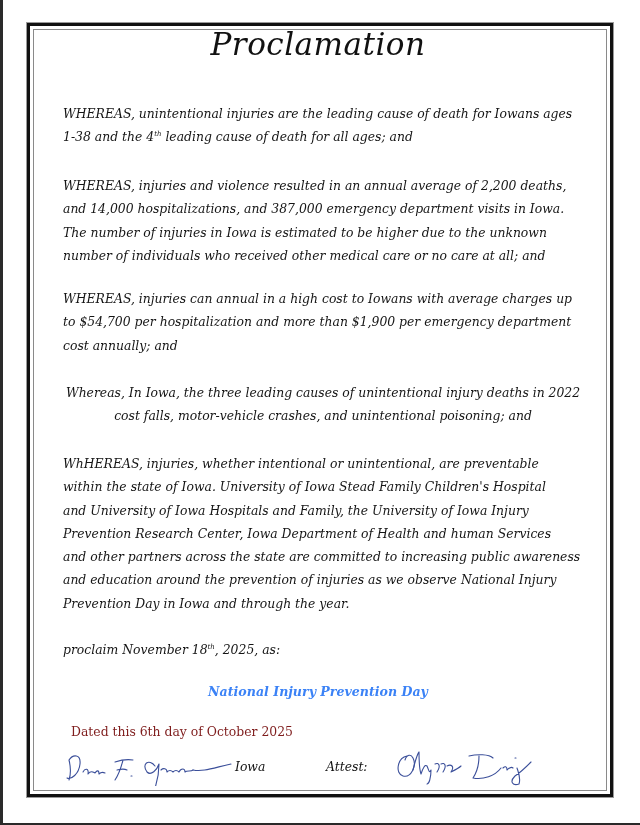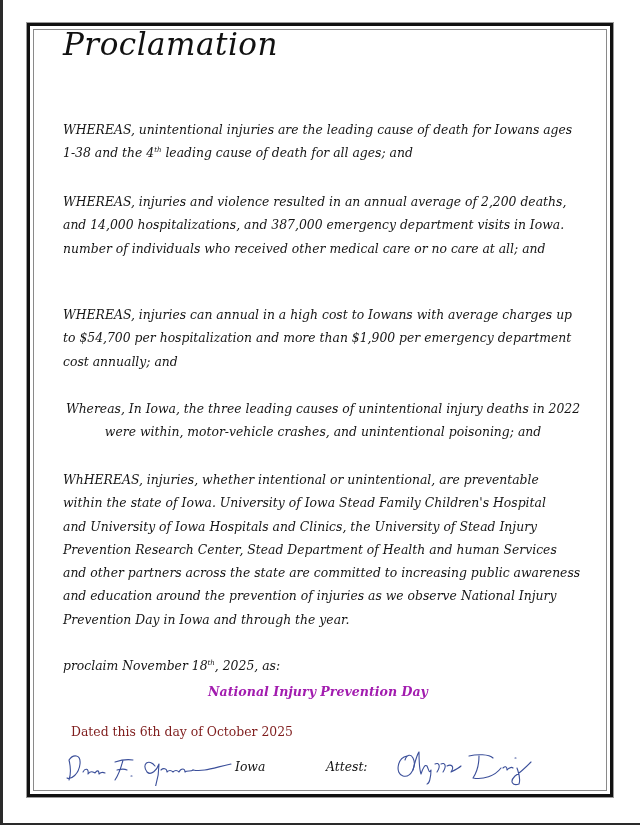--- a/index.html
+++ b/index.html
@@ -41,50 +41,50 @@
     }
     .content {
       position: absolute;
       left: 36px; top: 0;
       width: 510px;
     }
     .title {
       position: absolute;
       left: 0; top: 26px;
       width: 510px;
+      text-align: center;
       font-family: "DejaVu Serif", serif;
       font-style: italic;
       font-size: 31px;
       letter-spacing: 0.5px;
       color: #111;
     }
     .para {
       position: absolute;
       left: 0;
       width: 520px;
       font-family: "DejaVu Serif", serif;
       font-style: italic;
       font-size: 12.4px;
       line-height: 23.3px;
       color: #151515;
       white-space: nowrap;
-      margin-top: 16px;
     }
     .para .line { display: block; }
     sup { font-size: 7px; line-height: 0; vertical-align: 5px; }
     .declared {
       position: absolute;
       left: 0; top: 662px;
       width: 510px;
       text-align: center;
       font-family: "DejaVu Serif", serif;
       font-style: italic;
       font-weight: bold;
       font-size: 12.6px;
-      color: #a21caf;
+      color: #3b82f6;
     }
     .dated {
       position: absolute;
       left: 8px; top: 702px;
       font-family: "DejaVu Serif", serif;
       font-size: 12.4px;
       color: #7f1d1d;
     }
     .sig-row {
       position: absolute;
@@ -133,39 +133,40 @@
   <div class="title">Proclamation</div>
 
   <div class="para" style="top:102px;">
     <span class="line">WHEREAS, unintentional injuries are the leading cause of death for Iowans ages</span>
     <span class="line"><span>1-38 and the 4</span><sup>th</sup><span> leading cause of death for all ages; and</span></span>
   </div>
 
   <div class="para" style="top:174px;">
     <span class="line">WHEREAS, injuries and violence resulted in an annual average of 2,200 deaths,</span>
     <span class="line">and 14,000 hospitalizations, and 387,000 emergency department visits in Iowa.</span>
+    <span class="line">The number of injuries in Iowa is estimated to be higher due to the unknown</span>
     <span class="line">number of individuals who received other medical care or no care at all; and</span>
   </div>
 
   <div class="para" style="top:287px;">
     <span class="line">WHEREAS, injuries can annual in a high cost to Iowans with average charges up</span>
     <span class="line">to $54,700 per hospitalization and more than $1,900 per emergency department</span>
     <span class="line">cost annually; and</span>
   </div>
 
   <div class="para" style="top:381px;text-align:center;">
     <span class="line">Whereas, In Iowa, the three leading causes of unintentional injury deaths in 2022</span>
-    <span class="line">were within, motor-vehicle crashes, and unintentional poisoning; and</span>
+    <span class="line">cost falls, motor-vehicle crashes, and unintentional poisoning; and</span>
   </div>
 
   <div class="para" style="top:452px;">
     <span class="line">WhHEREAS, injuries, whether intentional or unintentional, are preventable</span>
     <span class="line">within the state of Iowa. University of Iowa Stead Family Children's Hospital</span>
-    <span class="line">and University of Iowa Hospitals and Clinics, the University of Stead Injury</span>
-    <span class="line">Prevention Research Center, Stead Department of Health and human Services</span>
+    <span class="line">and University of Iowa Hospitals and Family, the University of Iowa Injury</span>
+    <span class="line">Prevention Research Center, Iowa Department of Health and human Services</span>
     <span class="line">and other partners across the state are committed to increasing public awareness</span>
     <span class="line">and education around the prevention of injuries as we observe National Injury</span>
     <span class="line">Prevention Day in Iowa and through the year.</span>
   </div>
 
   <div class="para" style="top:638px;">
     <span class="line"><span>proclaim November 18</span><sup>th</sup><span>, 2025, as:</span></span>
   </div>
 
   <div class="declared" style="top:684px;">National Injury Prevention Day</div>

